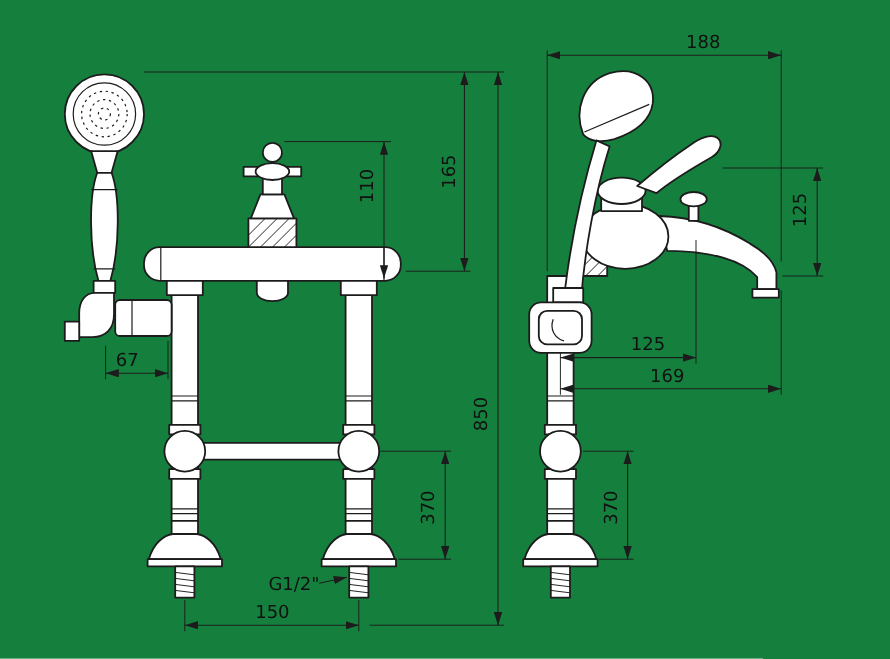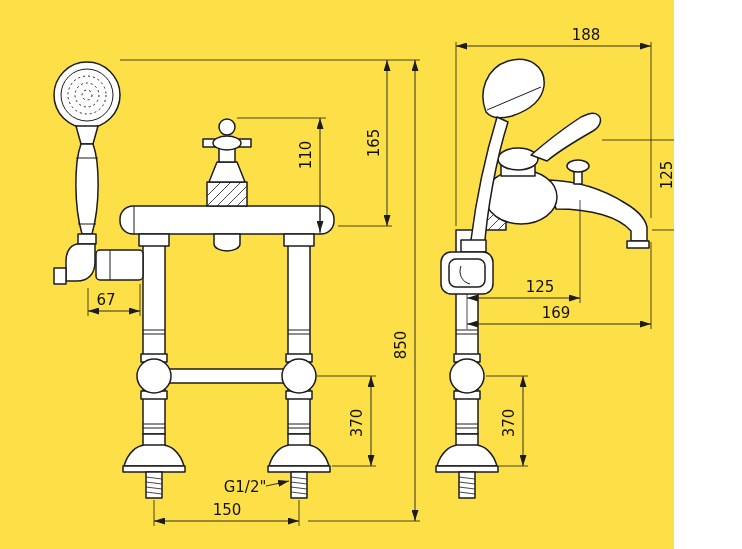--- a/index.html
+++ b/index.html
@@ -1,16 +1,16 @@
 <!DOCTYPE html>
 <html><head>
 <meta charset="utf-8">
 <style>
   html,body{margin:0;padding:0;background:#ffffff;}
-  .stage{position:relative;width:674px;height:549px;background:#fde047;overflow:hidden;
+  .stage{position:relative;width:742px;height:549px;background:#15803d;overflow:hidden;
          font-family:"DejaVu Sans",sans-serif;}
   svg{display:block;}
   .part{fill:#ffffff;stroke:#1c1c1c;stroke-width:1.5;stroke-linejoin:round;stroke-linecap:round;}
   .detail{fill:none;stroke:#1c1c1c;stroke-width:1;}
   .dots{fill:none;stroke:#1c1c1c;stroke-width:1;stroke-dasharray:2 3;}
   .hatch{fill:none;stroke:#1c1c1c;stroke-width:0.8;}
   .ext{fill:none;stroke:#1c1c1c;stroke-width:0.8;}
   .dim{fill:none;stroke:#1c1c1c;stroke-width:0.9;}
   .dimtext{font-size:15px;fill:#111111;font-family:"DejaVu Sans",sans-serif;}
 </style>

